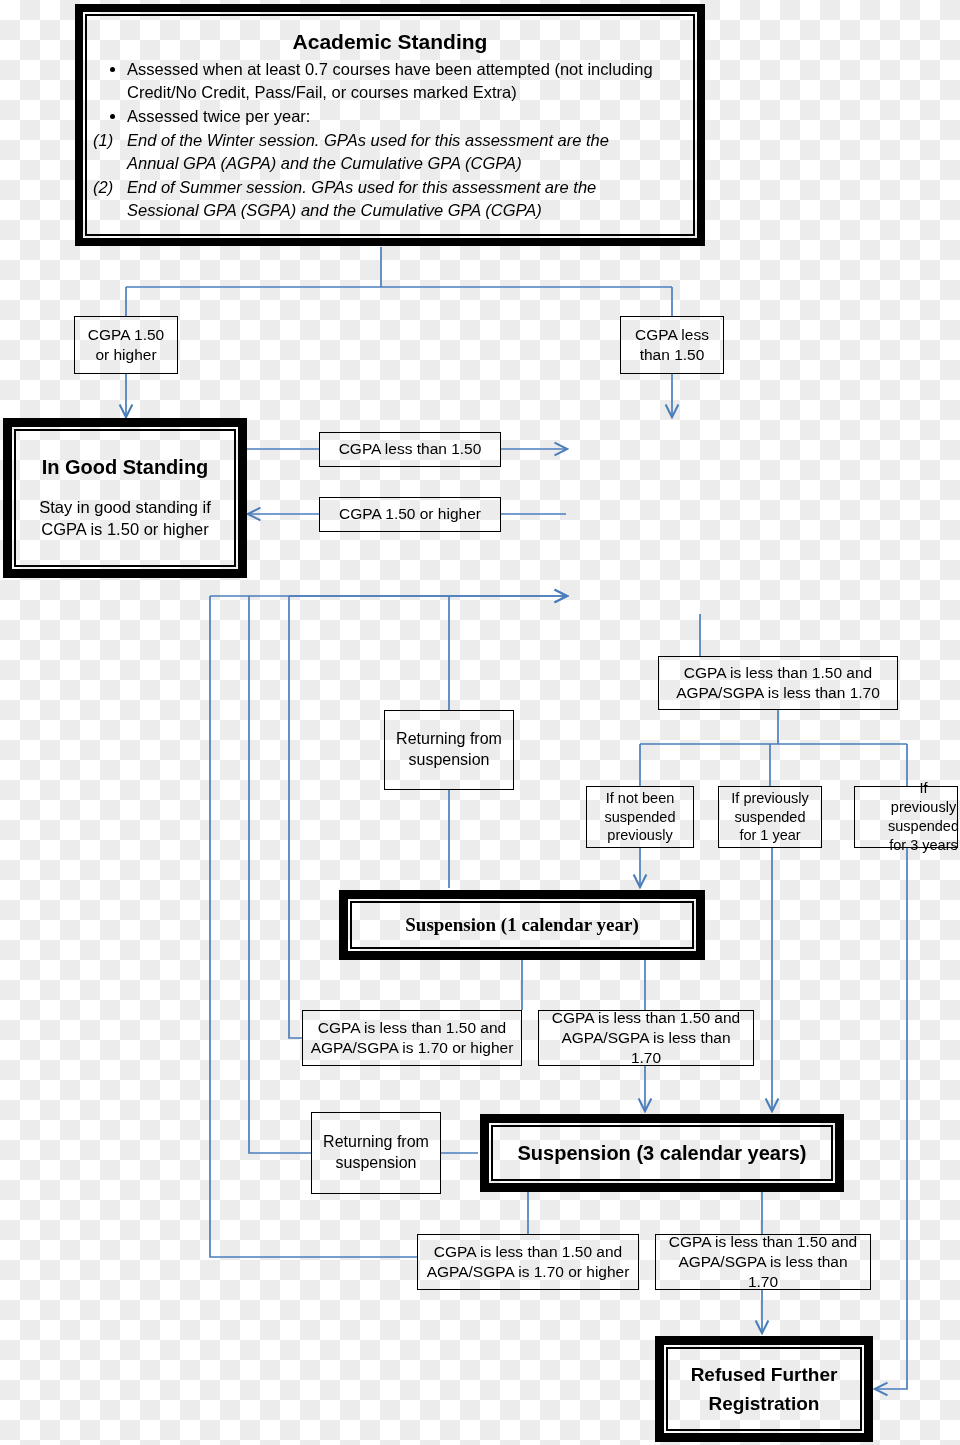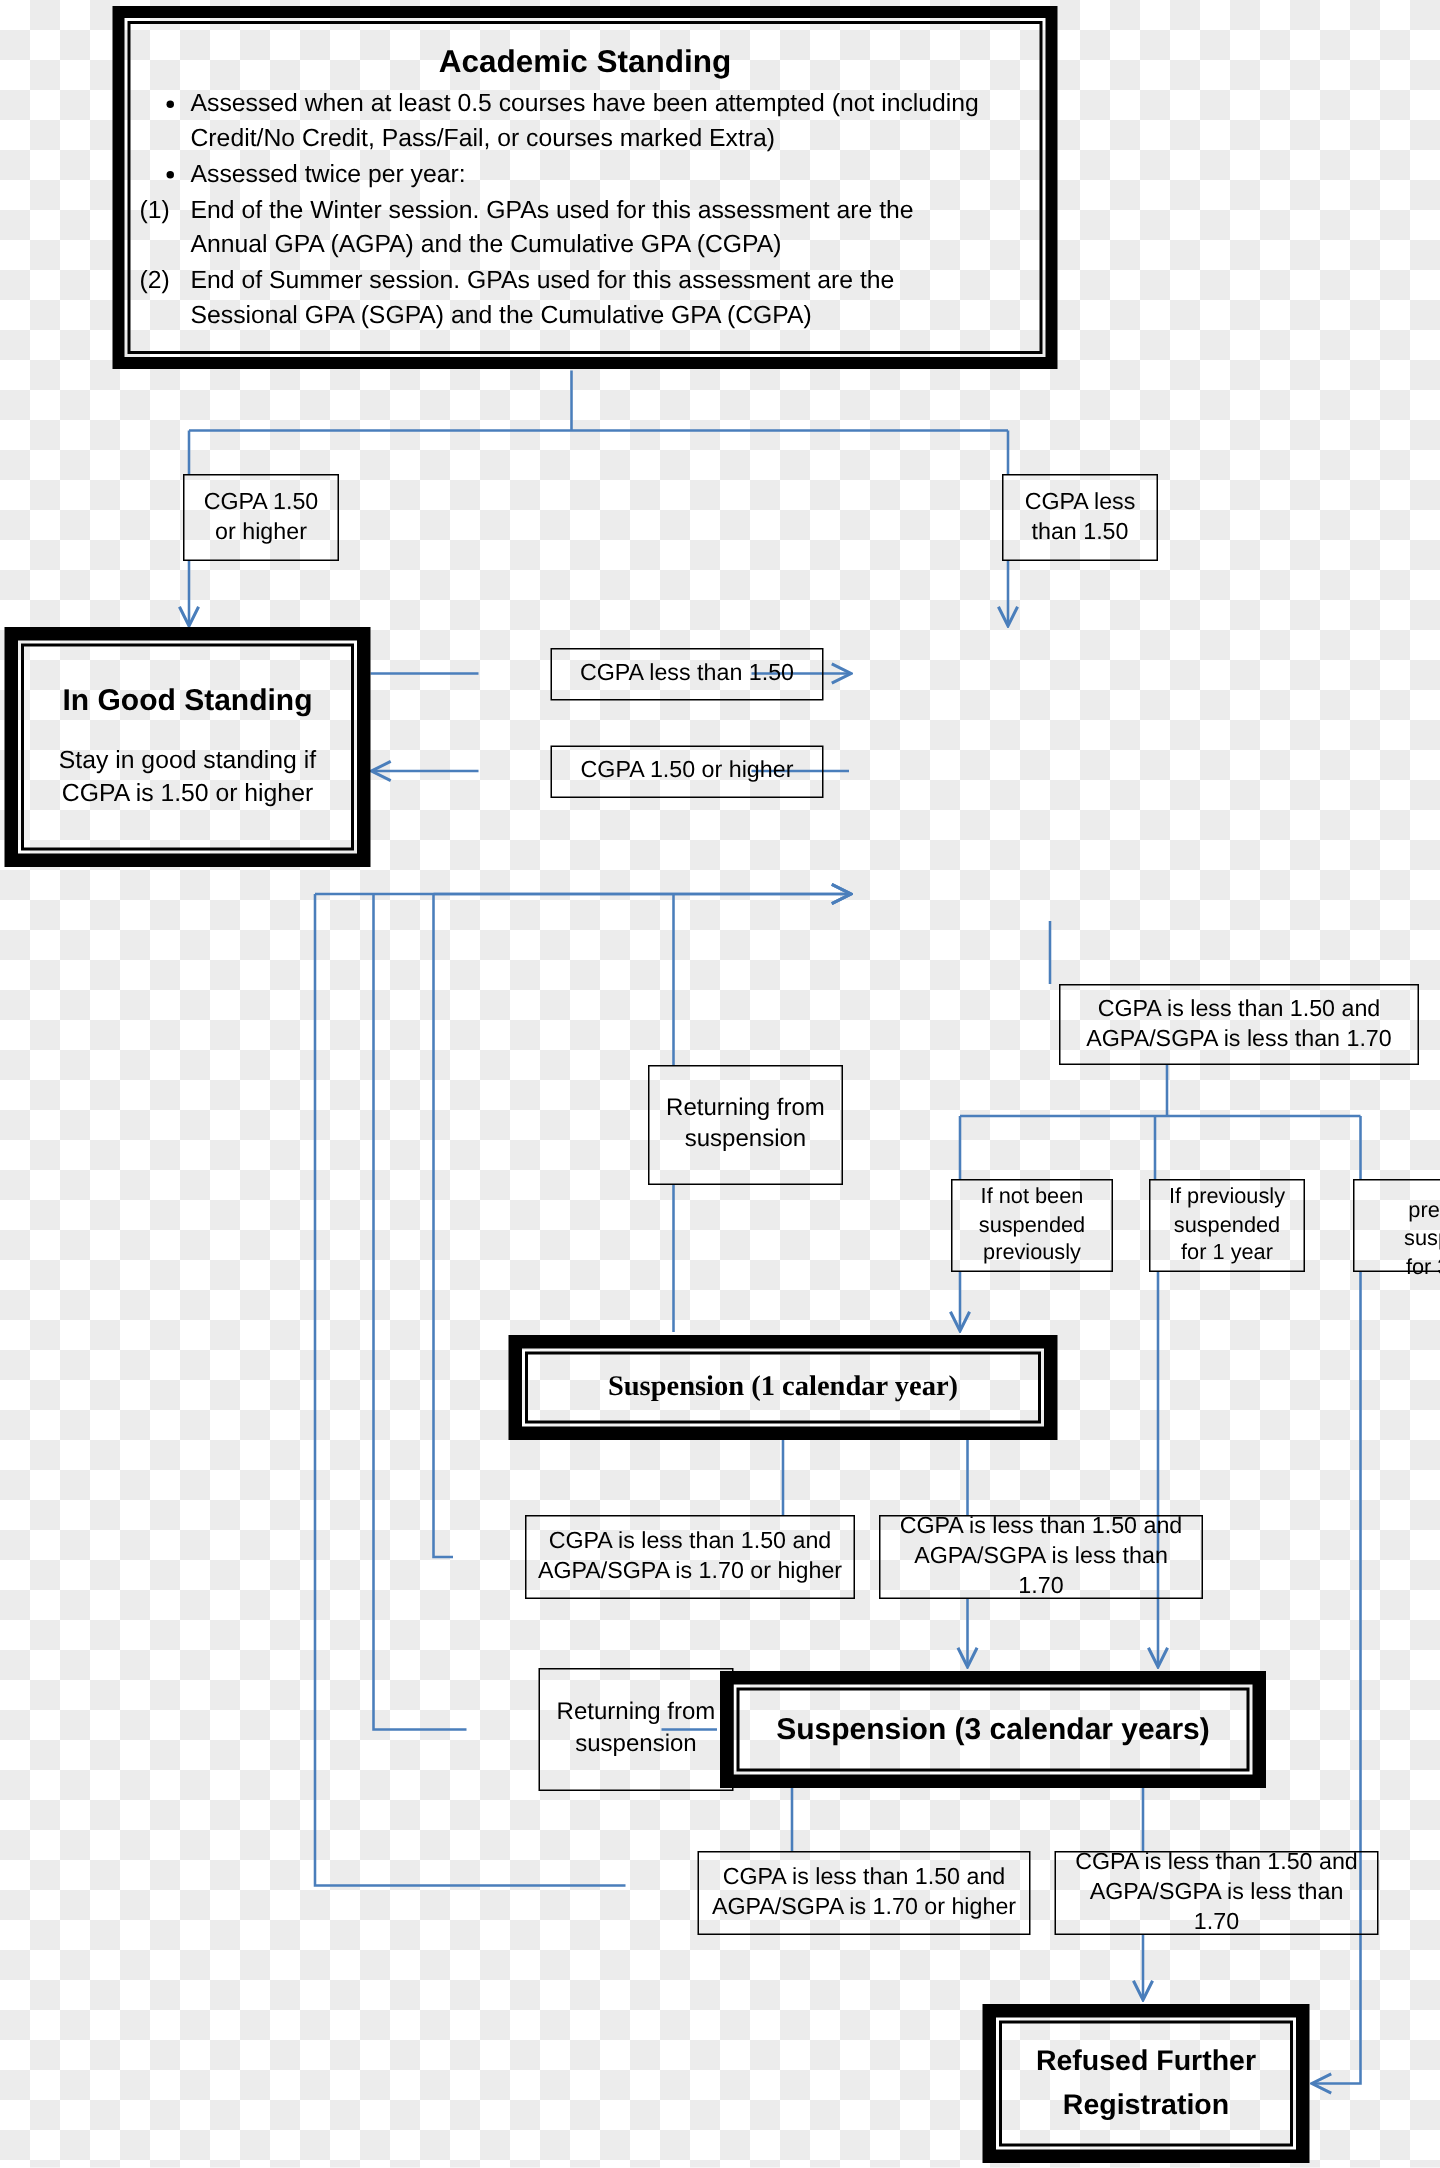--- a/index.html
+++ b/index.html
@@ -25,21 +25,20 @@
     position:absolute;
     box-sizing:border-box;
     border:1.6px solid #000;
     background:transparent;
     display:flex;align-items:center;justify-content:center;
     text-align:center;
     color:#000;
     line-height:1.30;
     font-size:15.5px;
     padding:2px 6px;
-    margin-left:48px;
   }
   .lbl span{display:block;}
 
   
   .thick{
     position:absolute;
     box-sizing:border-box;
     border:9px solid #000;
     background:transparent;
     padding:2px;
@@ -59,21 +58,21 @@
 
   
   #hdr{left:75px;top:4px;width:630px;height:242px;border-width:8px;}
   #hdr > .inner{align-items:stretch;justify-content:flex-start;padding:8px 14px 4px 14px;}
   #hdr h1{
     margin:6px 0 4px 0;
     font-size:21px;font-weight:bold;text-align:center;
   }
   #hdr ul{margin:0;padding:0 0 0 26px;list-style:disc;}
   #hdr li{font-size:16.5px;line-height:1.39;margin:0 0 1px 0;text-align:left;}
-  #hdr ol{margin:0 16px 0 -8px;padding:0;list-style:none;counter-reset:n;}
+  #hdr ol{margin:0 16px 0 -8px;padding:0;list-style:none;counter-reset:n;font-style:italic;}
   #hdr ol li{
     font-size:16.5px;line-height:1.39;position:relative;padding-left:34px;margin-bottom:1px;
   }
   #hdr ol li::before{
     counter-increment:n;content:"(" counter(n) ")";
     position:absolute;left:0;top:0;width:30px;
   }
 
   
   #n-cgpa-high  {left:74px;  top:316px; width:104px; height:58px;}
@@ -174,21 +173,21 @@
       <path d="M210,596 L566,596" marker-end="url(#ar)"></path>
       <path d="M249,596 L249,1153 L311,1153"></path>
       <path d="M441,1153 L478,1153"></path>
     </g>
   </svg>
 
   <div class="thick" id="hdr">
     <div class="inner">
       <h1>Academic Standing</h1>
       <ul>
-        <li>Assessed when at least 0.5 courses have been attempted (not including Credit/No Credit, Pass/Fail, or courses marked Extra)</li>
+        <li>Assessed when at least 0.7 courses have been attempted (not including Credit/No Credit, Pass/Fail, or courses marked Extra)</li>
         <li>Assessed twice per year:</li>
       </ul>
       <ol>
         <li>End of the Winter session. GPAs used for this assessment are the Annual GPA (AGPA) and the Cumulative GPA (CGPA)</li>
         <li>End of Summer session. GPAs used for this assessment are the Sessional GPA (SGPA) and the Cumulative GPA (CGPA)</li>
       </ol>
     </div>
   </div>
 
   <div class="lbl" id="n-cgpa-high">

